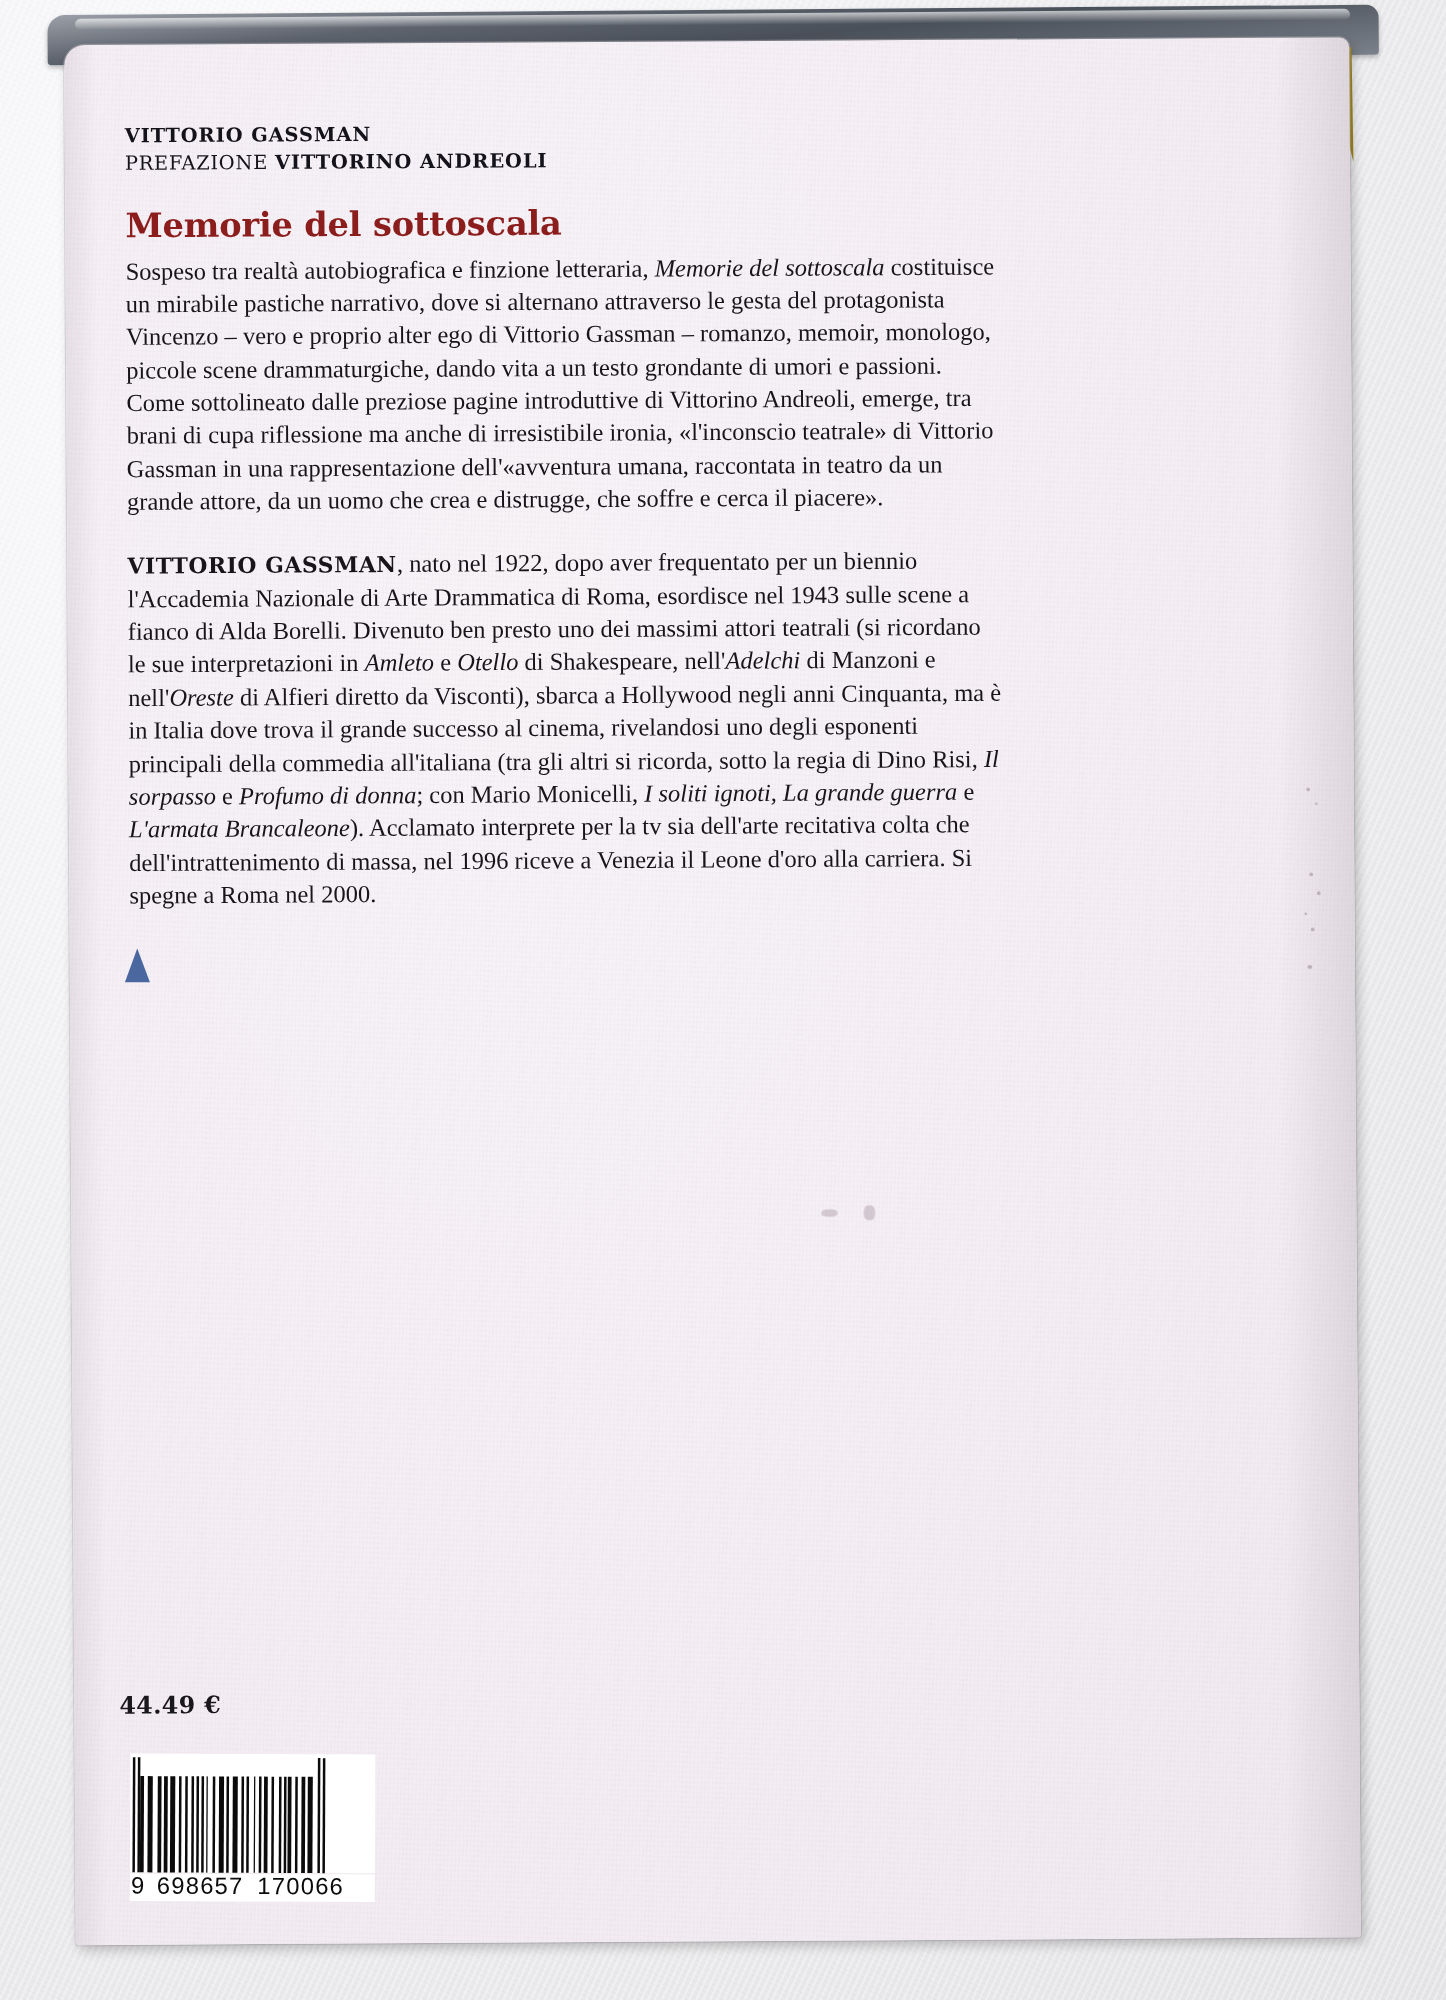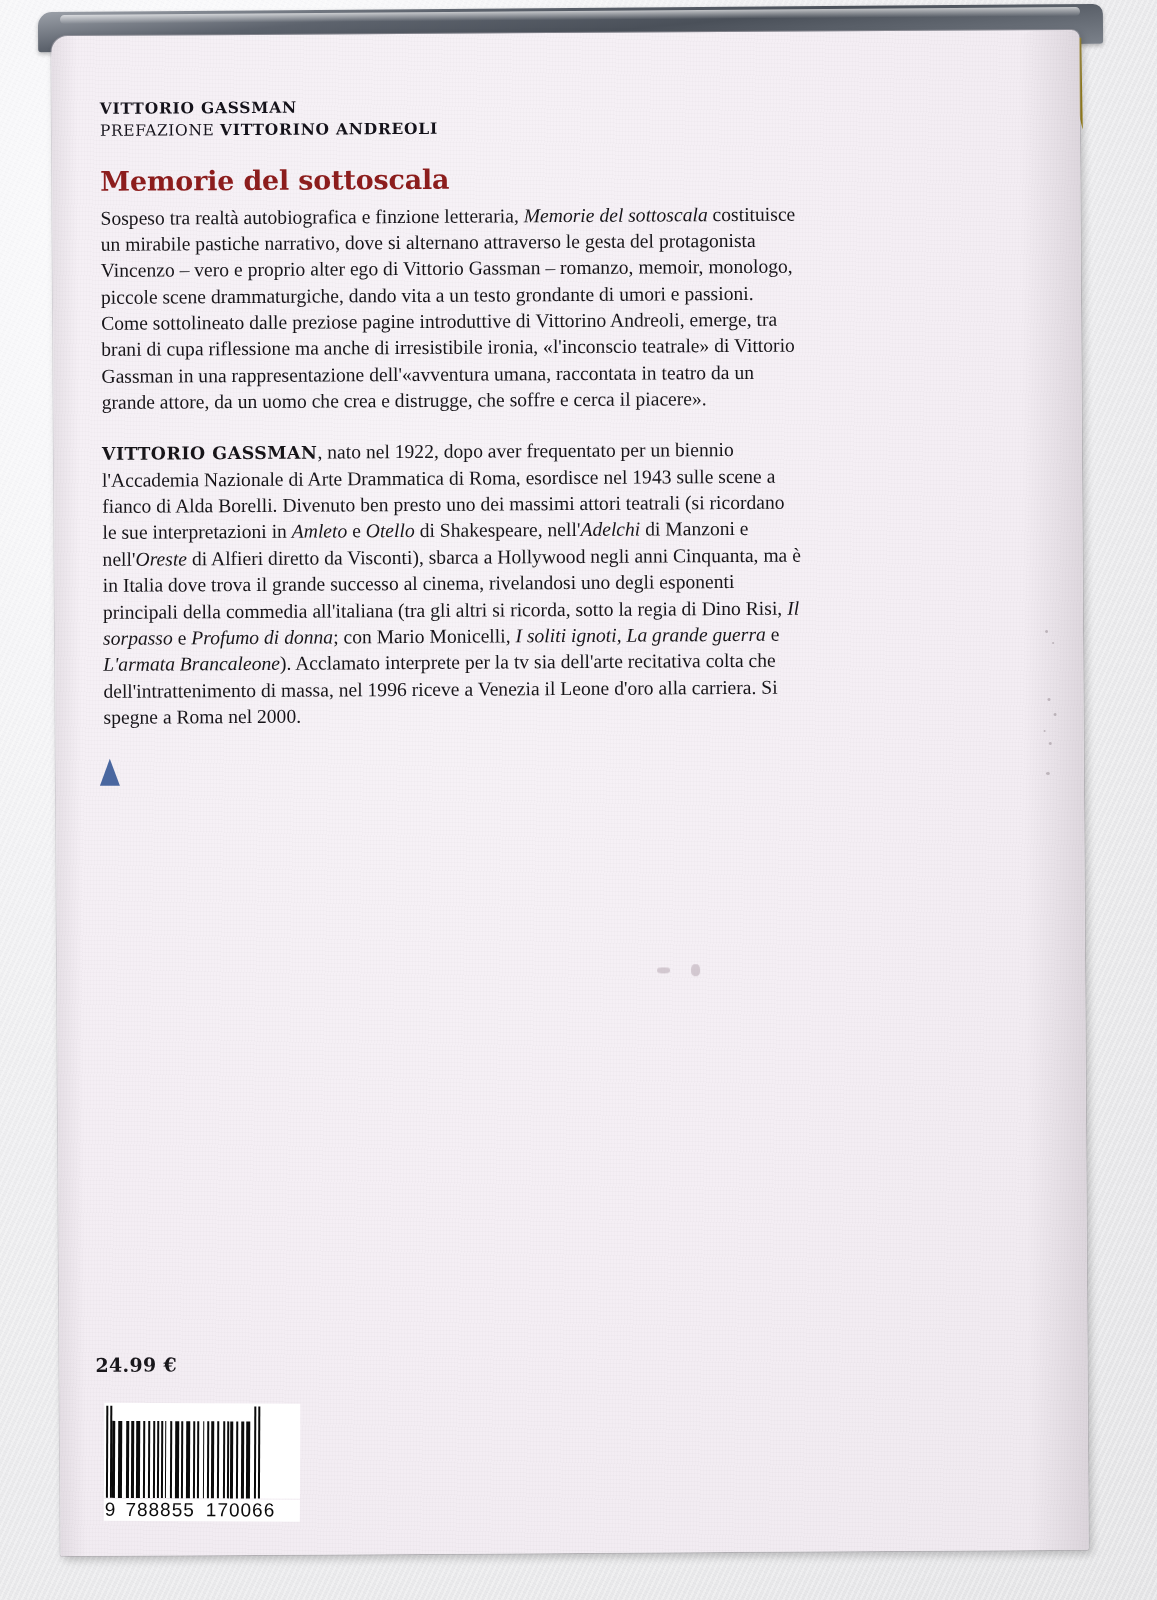--- a/index.html
+++ b/index.html
@@ -221,21 +221,21 @@
     <div class="book-title">Memorie del sottoscala</div>
 
     <p class="blurb"><span>Sospeso tra realtà autobiografica e finzione letteraria, </span><em>Memorie del sottoscala</em><span> costituisce un mirabile pastiche narrativo, dove si alternano attraverso le gesta del protagonista Vincenzo – vero e proprio alter ego di Vittorio Gassman – romanzo, memoir, monologo, piccole scene drammaturgiche, dando vita a un testo grondante di umori e passioni. Come sottolineato dalle preziose pagine introduttive di Vittorino Andreoli, emerge, tra brani di cupa riflessione ma anche di irresistibile ironia, «l'inconscio teatrale» di Vittorio Gassman in una rappresentazione dell'«avventura umana, raccontata in teatro da un grande attore, da un uomo che crea e distrugge, che soffre e cerca il piacere».</span></p>
 
     <p class="bio"><span class="lead">VITTORIO GASSMAN</span><span>, nato nel 1922, dopo aver frequentato per un biennio l'Accademia Nazionale di Arte Drammatica di Roma, esordisce nel 1943 sulle scene a fianco di Alda Borelli. Divenuto ben presto uno dei massimi attori teatrali (si ricordano le sue interpretazioni in </span><em>Amleto</em><span> e </span><em>Otello</em><span> di Shakespeare, nell'</span><em>Adelchi</em><span> di Manzoni e nell'</span><em>Oreste</em><span> di Alfieri diretto da Visconti), sbarca a Hollywood negli anni Cinquanta, ma è in Italia dove trova il grande successo al cinema, rivelandosi uno degli esponenti principali della commedia all'italiana (tra gli altri si ricorda, sotto la regia di Dino Risi, </span><em>Il sorpasso</em><span> e </span><em>Profumo di donna</em><span>; con Mario Monicelli, </span><em>I soliti ignoti, La grande guerra</em><span> e </span><em>L'armata Brancaleone</em><span>). Acclamato interprete per la tv sia dell'arte recitativa colta che dell'intrattenimento di massa, nel 1996 riceve a Venezia il Leone d'oro alla carriera. Si spegne a Roma nel 2000.</span></p>
 
   </div>
 
   <div id="pub-mark"></div>
 
-  <div id="price">24.99 €</div>
+  <div id="price">44.49 €</div>
 
   <div id="barcode-block">
     <div id="barcode-bars">
         <i style="width: 2px;"></i>
         <i style="width: 2px; background: transparent;"></i>
         <i style="width: 2px;"></i>
         <i class="short" style="width: 3px;"></i>
         <i class="short" style="width: 3px; background: transparent;"></i>
         <i class="short" style="width: 4px;"></i>
         <i class="short" style="width: 4px; background: transparent;"></i>
@@ -289,21 +289,21 @@
         <i class="short" style="width: 2px; background: transparent;"></i>
         <i class="short" style="width: 4px;"></i>
         <i class="short" style="width: 2px; background: transparent;"></i>
         <i style="width: 2px; background: transparent;"></i>
         <i style="width: 2px;"></i>
         <i style="width: 2px; background: transparent;"></i>
         <i style="width: 2px;"></i>
       </div>
     <div id="barcode-digits">
       <span class="g1">9</span>
-      <span class="g2">788855</span>
+      <span class="g2">698657</span>
       <span>170066</span>
     </div>
   </div>
 
   <div class="smudge" style="left:600px;top:935px;width:13px;height:6px;"></div>
   <div class="smudge" style="left:634px;top:932px;width:9px;height:12px;"></div>
   <div class="speck" style="left:990px;top:600px;width:3px;height:3px;"></div>
   <div class="speck" style="left:997px;top:612px;width:2px;height:2px;"></div>
   <div class="speck" style="left:992px;top:668px;width:3px;height:3px;"></div>
   <div class="speck" style="left:998px;top:683px;width:3px;height:3px;"></div>

